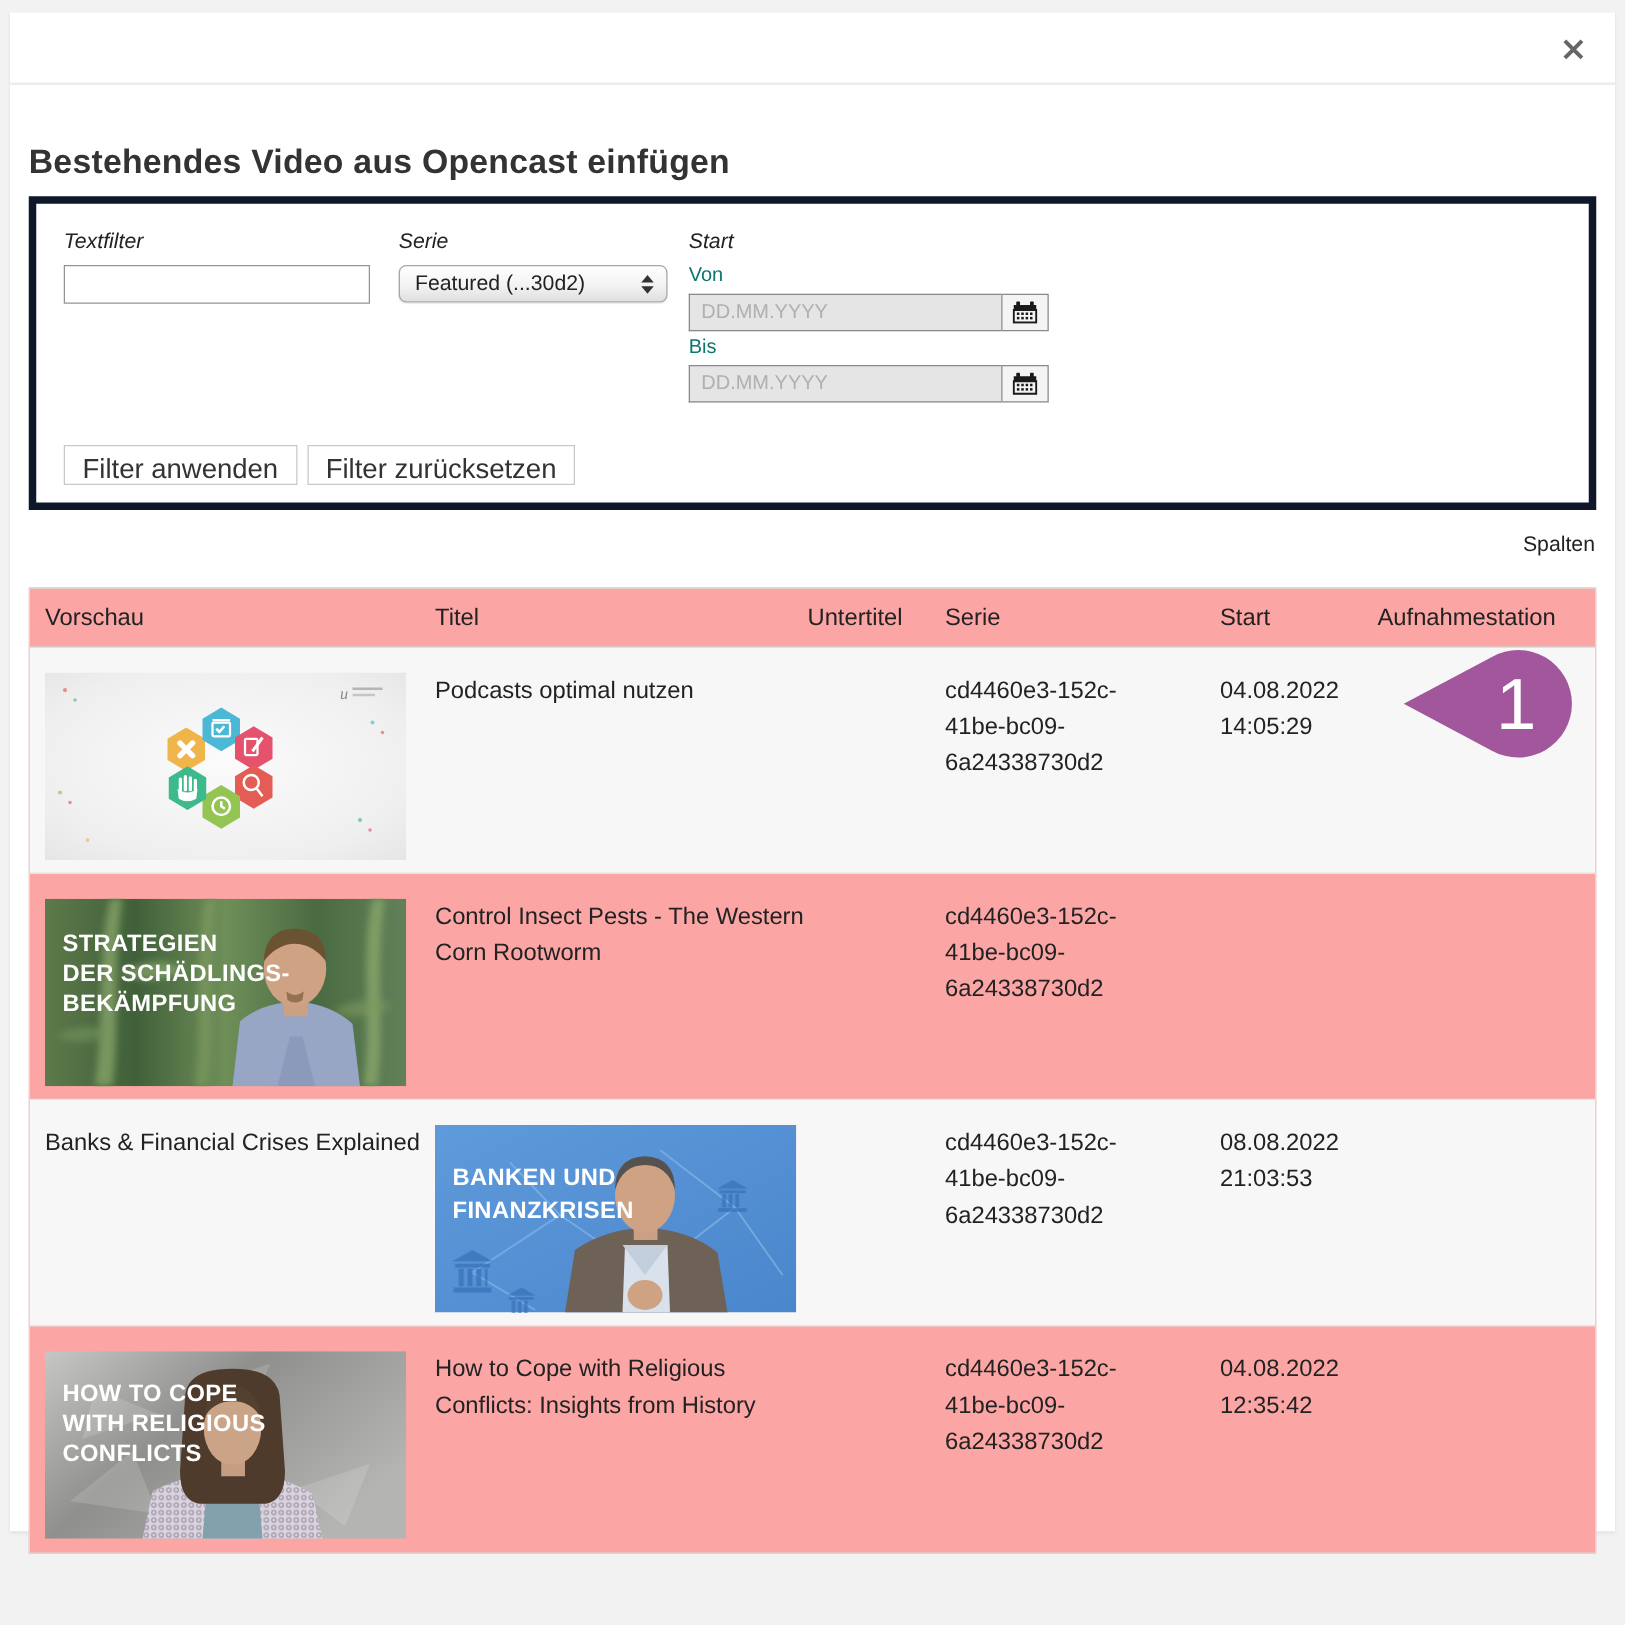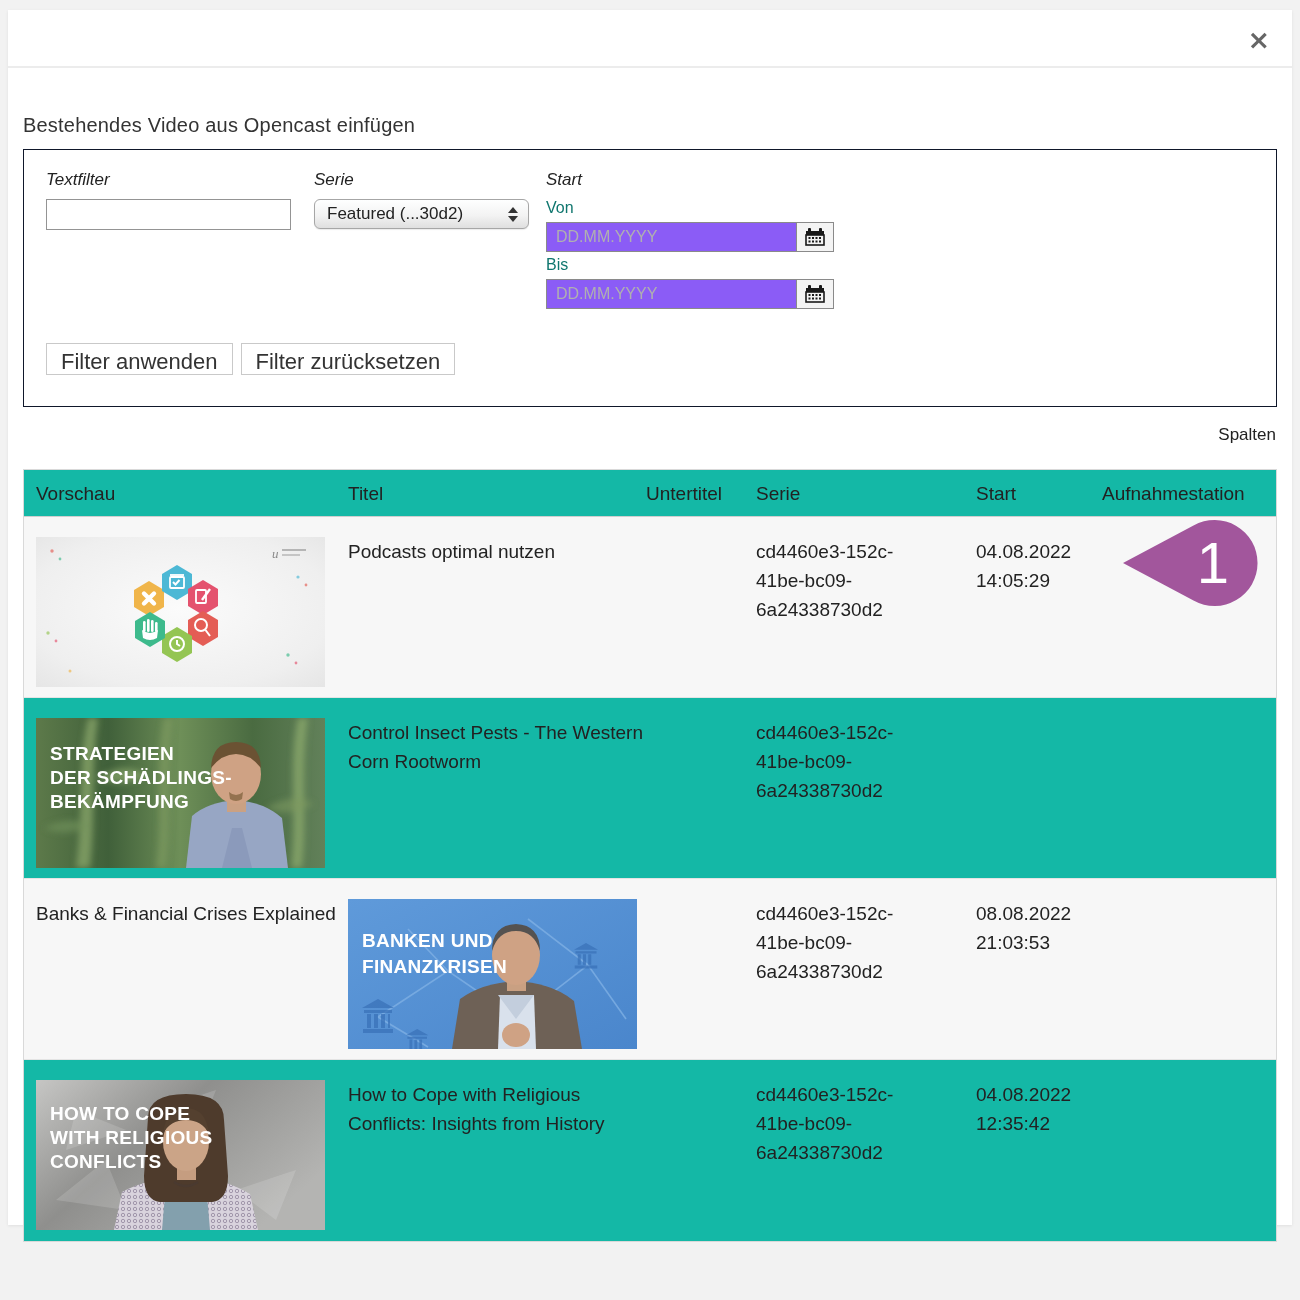--- a/index.html
+++ b/index.html
@@ -27,30 +27,30 @@
     position: absolute;
     right: 22px; top: 16px;
     background: none; border: none;
     font-size: 27px; font-weight: 700;
     color: #666; cursor: pointer;
     font-family: "DejaVu Sans", sans-serif;
     line-height: 1;
   }
   .modal-body { padding: 0 15px; }
   h1.page-title {
-    font-size: 20px;
-    font-weight: 400;
+    font-size: 27px;
+    font-weight: 700;
     color: #333;
     margin: 46px 0 12px 0;
     letter-spacing: 0.2px;
   }
   
   .filter-panel {
-    border: 1px solid #0f172a;
-    padding: 20px 22px 31px 22px;
+    border: 6px solid #0f172a;
+    padding: 20px 22px 14px 22px;
   }
   .filter-cols { display: flex; align-items: flex-start; }
   .fcol-text { width: 268px; }
   .fcol-serie { width: 232px; }
   .fcol-start { width: 320px; }
   .flabel {
     font-style: italic;
     font-size: 17px;
     color: #222;
     display: block;
@@ -94,21 +94,21 @@
     border-top: 6px solid #333;
   }
   .date-group { display: flex; margin-bottom: 4px; }
   .date-input {
     width: 250px; height: 30px;
     border: 1px solid #8a8a8a;
     border-right: none;
     font-size: 16px;
     padding: 0 9px;
     font-family: "Liberation Sans", sans-serif;
-    background: #8b5cf6;
+    background: #e5e5e5;
   }
   .date-input::placeholder { color: #b0b0b0; opacity: 1; }
   .cal-btn {
     width: 38px; height: 30px;
     border: 1px solid #8a8a8a;
     background: #f4f4f4;
     display: flex; align-items: center; justify-content: center;
     cursor: pointer;
   }
   .filter-buttons { margin-top: 30px; display: flex; gap: 8px; }
@@ -125,21 +125,21 @@
   
   .spalten-row {
     text-align: right;
     font-size: 17px;
     color: #222;
     margin: 18px 1px 24px 0;
   }
   .spalten-link { cursor: pointer; }
   .video-table {
     border: 1px solid #d9d9d9;
-    background: #14b8a6;
+    background: #fca5a5;
   }
   .trow {
     display: grid;
     grid-template-columns: 312px 298px 110px 220px 126px 1fr;
     padding-left: 12px;
   }
   .thead-row {
     height: 47px;
     align-items: center;
     font-size: 19px;

